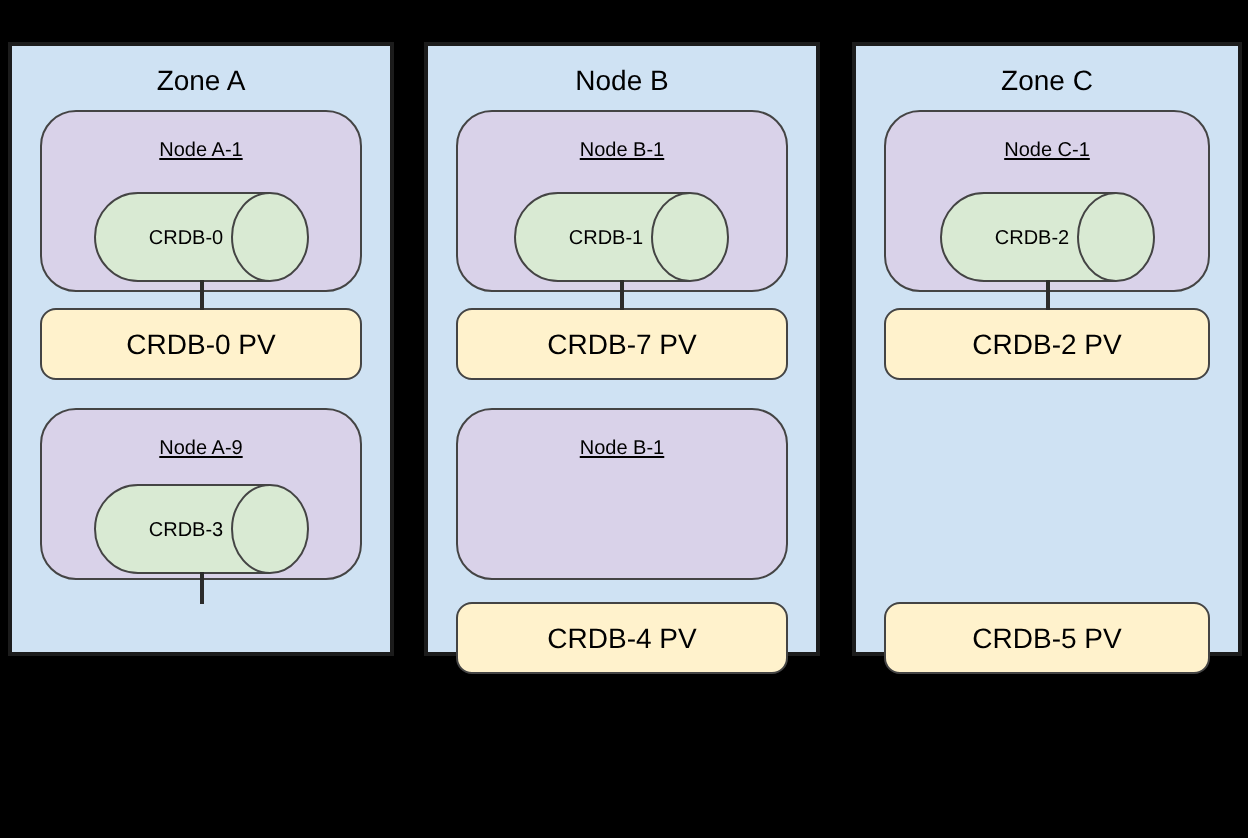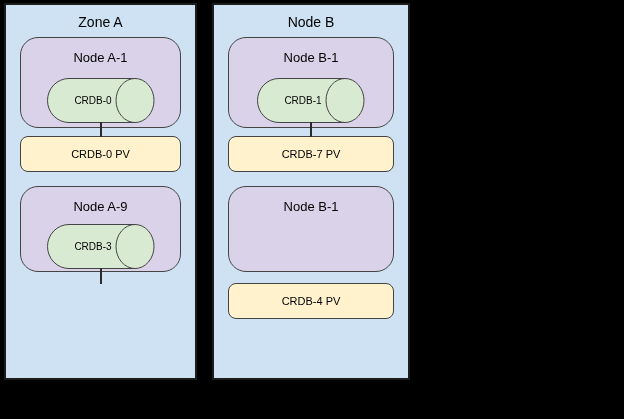--- a/index.html
+++ b/index.html
@@ -11,22 +11,22 @@
   .canvas {
     position: relative;
     width: 624px;
     height: 419px;
     background: var(--canvas-bg, #000);
     overflow: hidden;
     color: var(--text, #000);
   }
   .zone {
     position: absolute;
-    top: 3px;
-    height: 377px;
+    top: 21px;
+    height: 307px;
     box-sizing: border-box;
     background: var(--zone-fill, #cfe2f3);
     border: 2px solid var(--zone-border, #1c1c1c);
   }
   .zone-title {
     position: absolute;
     top: 9px;
     left: 0;
     width: 100%;
     text-align: center;
@@ -43,22 +43,23 @@
     border-radius: 18px;
   }
   .node-tall { height: 91px; }
   .node-short { height: 86px; }
   .node-title {
     position: absolute;
     top: 12px;
     left: 0;
     width: 100%;
     text-align: center;
-    font-size: 13px;
+    font-size: 10px;
     line-height: 16px;
+    text-decoration: underline;
   }
   .cylinder {
     position: absolute;
     left: calc(50% - 54px);
     width: 108px;
     height: 45px;
   }
   .cyl-body, .cyl-cap {
     fill: var(--cylinder-fill, #d9ead3);
     stroke: var(--shape-border, #444);
@@ -82,21 +83,21 @@
     left: 14px;
     right: 14px;
     height: 36px;
     box-sizing: border-box;
     background: var(--pv-fill, #fff2cc);
     border: 1px solid var(--shape-border, #444);
     border-radius: 8px;
     display: flex;
     align-items: center;
     justify-content: center;
-    font-size: 11px;
+    font-size: 14px;
   }
 </style>
 </head>
 <body>
 
 <div class="canvas">
 
   <section class="zone" style="left:4px;width:193px">
     <div class="zone-title">Zone A</div>
 
@@ -141,14 +142,34 @@
     </div>
 
     <div class="node node-short" style="top:181px">
       <div class="node-title">Node B-1</div>
     </div>
     <div class="pv" style="top:278px">
       <span>CRDB-4 PV</span>
     </div>
   </section>
 
+  <section class="zone" style="left:426px;width:195px">
+    <div class="zone-title">Zone C</div>
+
+    <div class="node node-tall" style="top:32px">
+      <div class="node-title">Node C-1</div>
+      <svg class="cylinder" style="top:40px" viewBox="0 0 108 45">
+        <path class="cyl-body" d="M88 0.5 H22 A21.5 22 0 0 0 22 44.5 H88"></path>
+        <ellipse class="cyl-cap" cx="88" cy="22.5" rx="19" ry="22"></ellipse>
+        <text class="cyl-text" x="46" y="26">CRDB-2</text>
+      </svg>
+    </div>
+    <div class="connector" style="top:117px;height:15px"></div>
+    <div class="pv" style="top:131px">
+      <span>CRDB-2 PV</span>
+    </div>
+
+    <div class="pv" style="top:278px">
+      <span>CRDB-5 PV</span>
+    </div>
+  </section>
 
 </div>
 
 </body></html>

